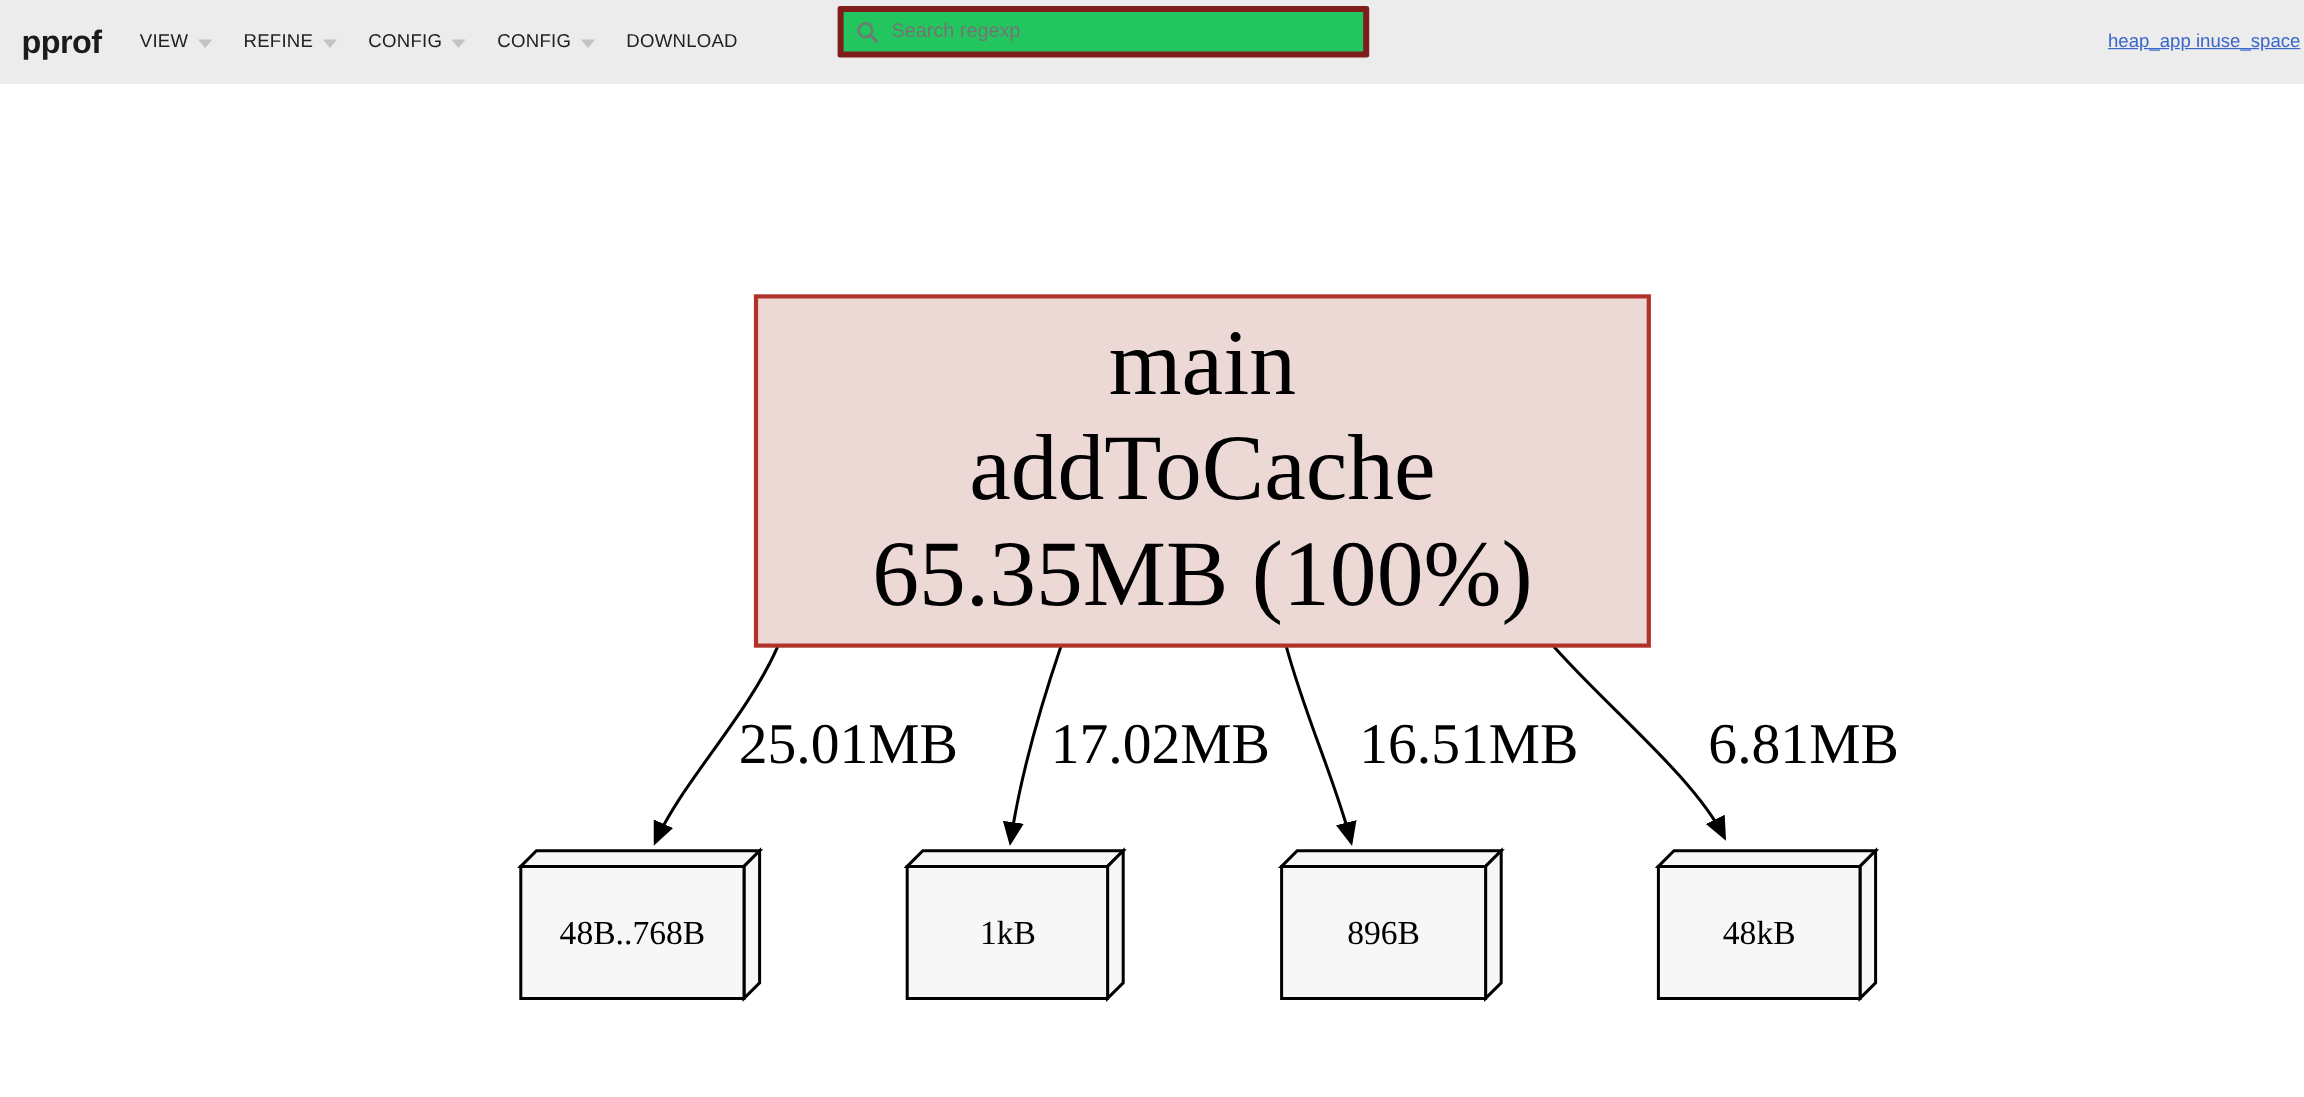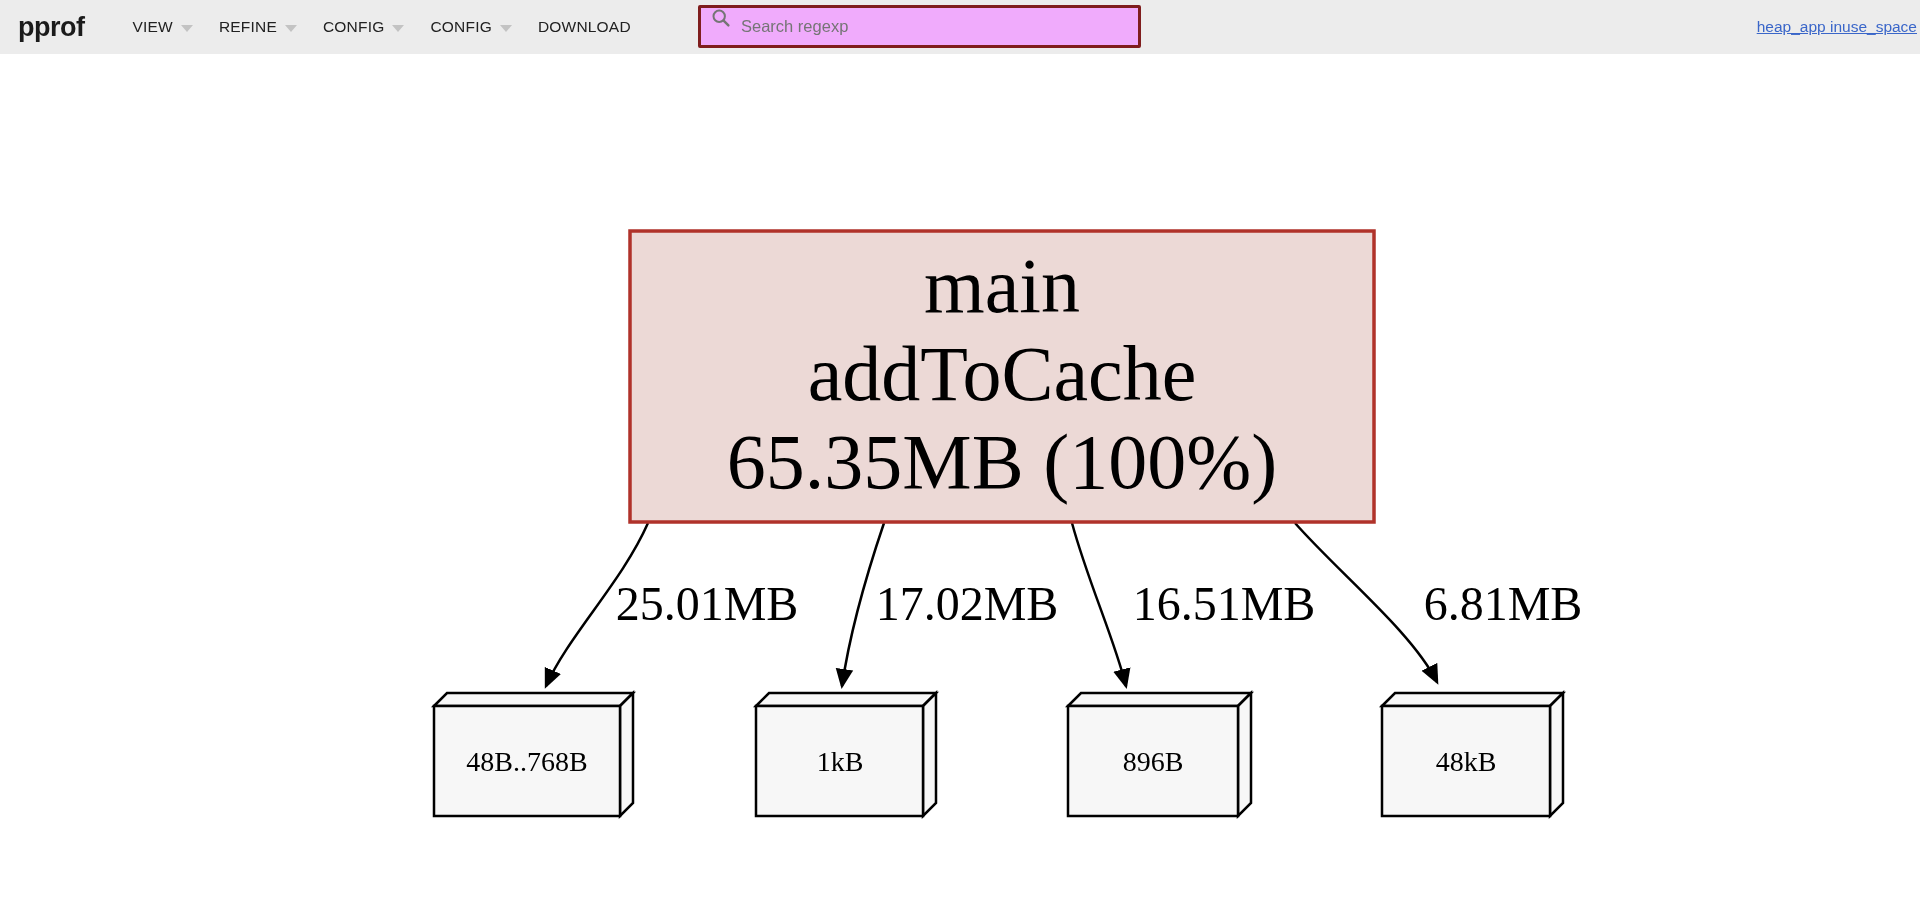--- a/index.html
+++ b/index.html
@@ -5,35 +5,35 @@
   * { box-sizing: border-box; margin: 0; padding: 0; }
   html, body {
     width: 1920px; height: 914px;
     background: #ffffff;
     overflow: hidden;
     font-family: "Liberation Sans", "DejaVu Sans", sans-serif;
   }
   
   .header {
     position: relative;
-    width: 1920px; height: 54px;
+    width: 1920px; height: 70px;
     background: #ececec;
     display: flex;
     align-items: center;
   }
   .logo {
     margin-left: 18px;
     font-size: 27px;
     font-weight: 700;
     color: #1b1b1b;
     letter-spacing: -0.5px;
   }
   .nav {
     display: flex;
-    margin-left: 48px;
+    margin-left: 32px;
   }
   .menu-item {
     display: flex;
     align-items: center;
     margin-right: 26px;
     font-size: 15.5px;
     color: #212121;
     letter-spacing: 0.2px;
     cursor: pointer;
     user-select: none;
@@ -43,24 +43,25 @@
     margin-left: 8px;
     margin-top: 2px;
     border-left: 6px solid transparent;
     border-right: 6px solid transparent;
     border-top: 7px solid #c3c3c3;
   }
   .search-wrap {
     position: absolute;
     left: 698px; top: 5px;
     width: 443px; height: 43px;
-    background: #f0abfc;
-    border: 3px solid #7f1d1d;
+    background: #22c55e;
+    border: 5px solid #7f1d1d;
     border-radius: 2px;
     display: flex;
+    align-items: center;
     padding: 0 10px;
   }
   .search-icon-svg { flex: 0 0 auto; }
   .search-input {
     border: none;
     outline: none;
     flex: 1;
     margin-left: 10px;
     font-size: 16.5px;
     color: #333333;

